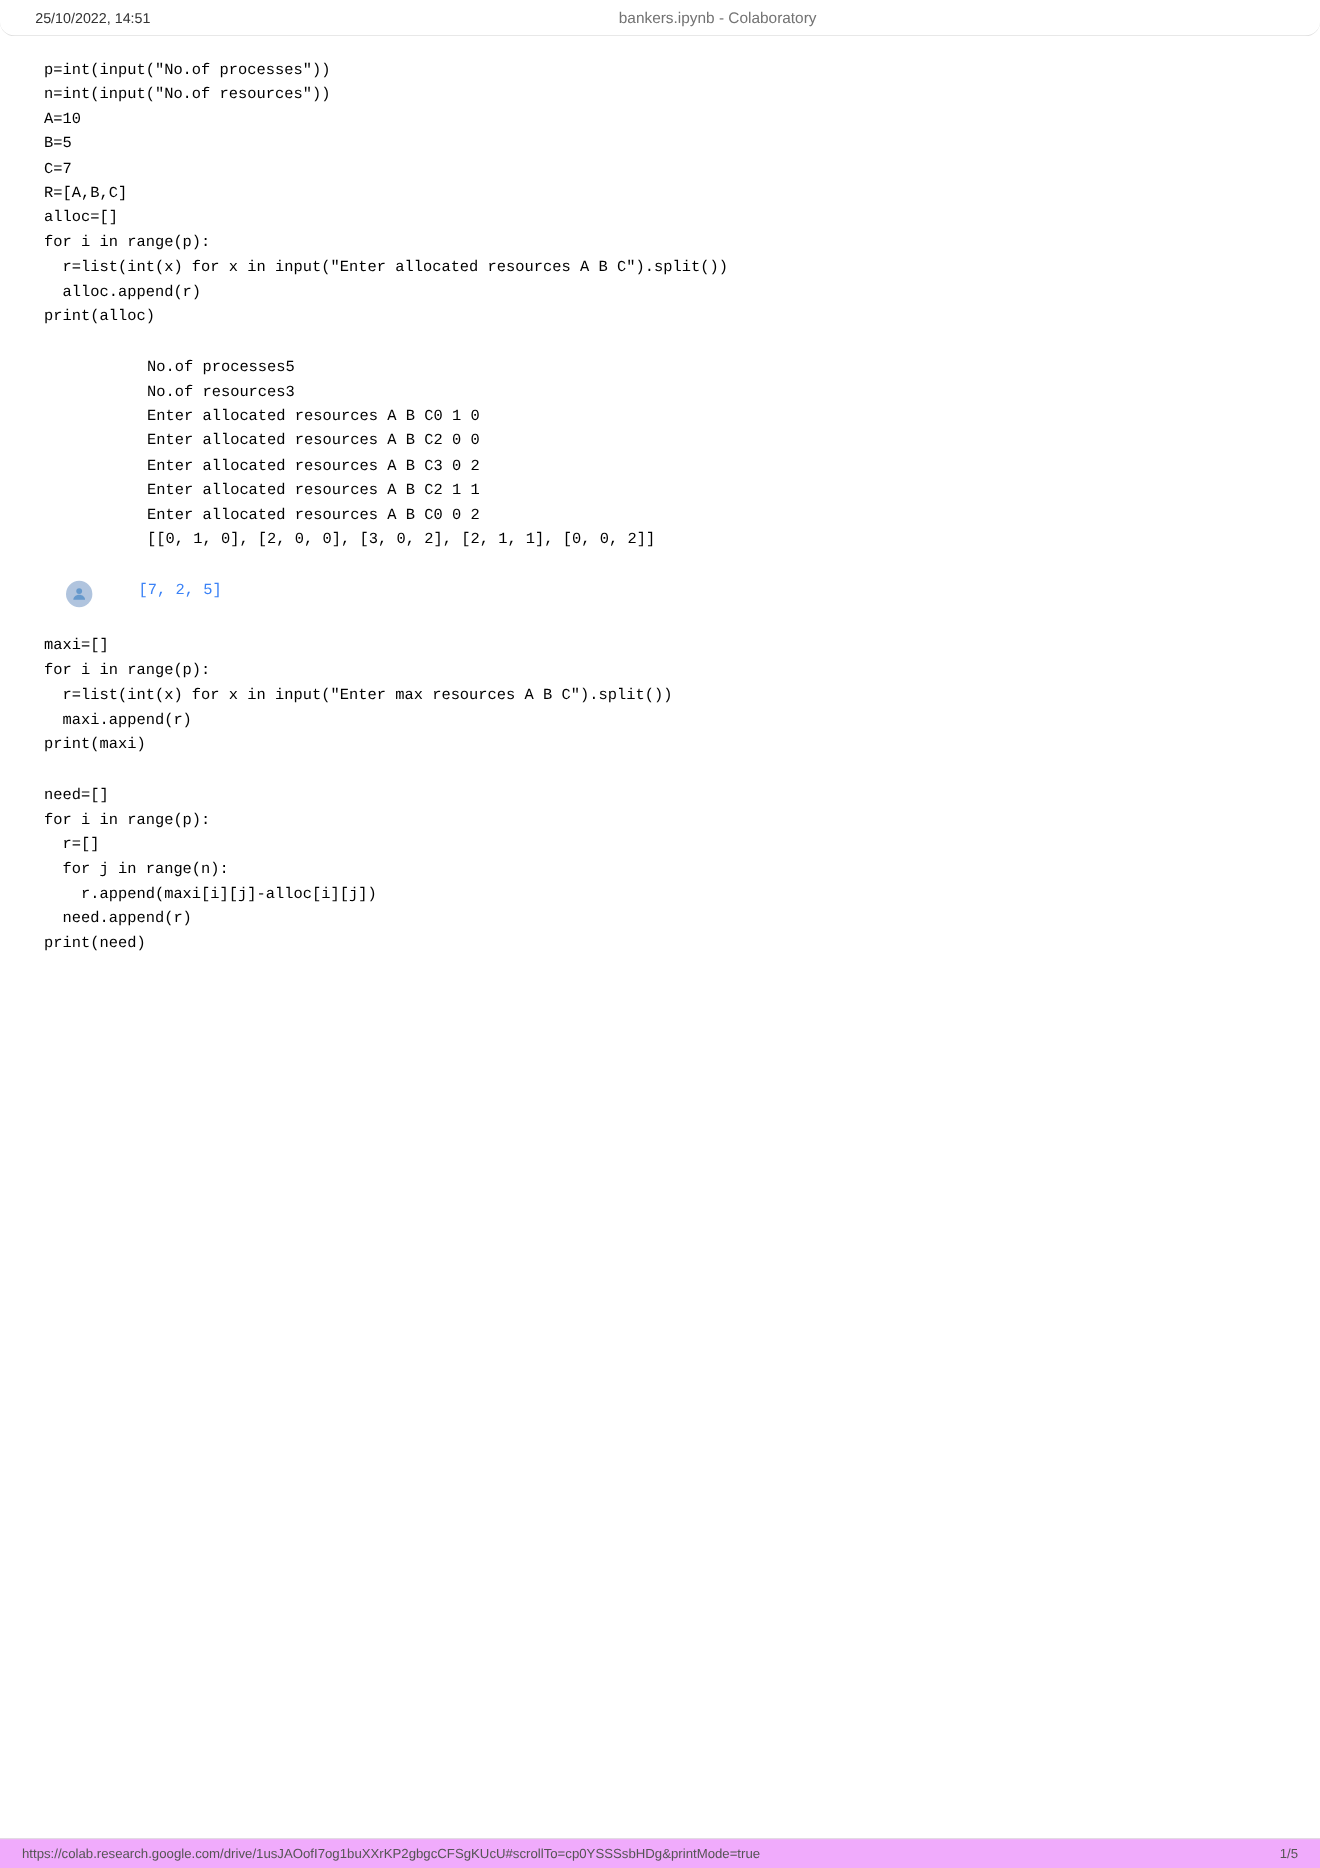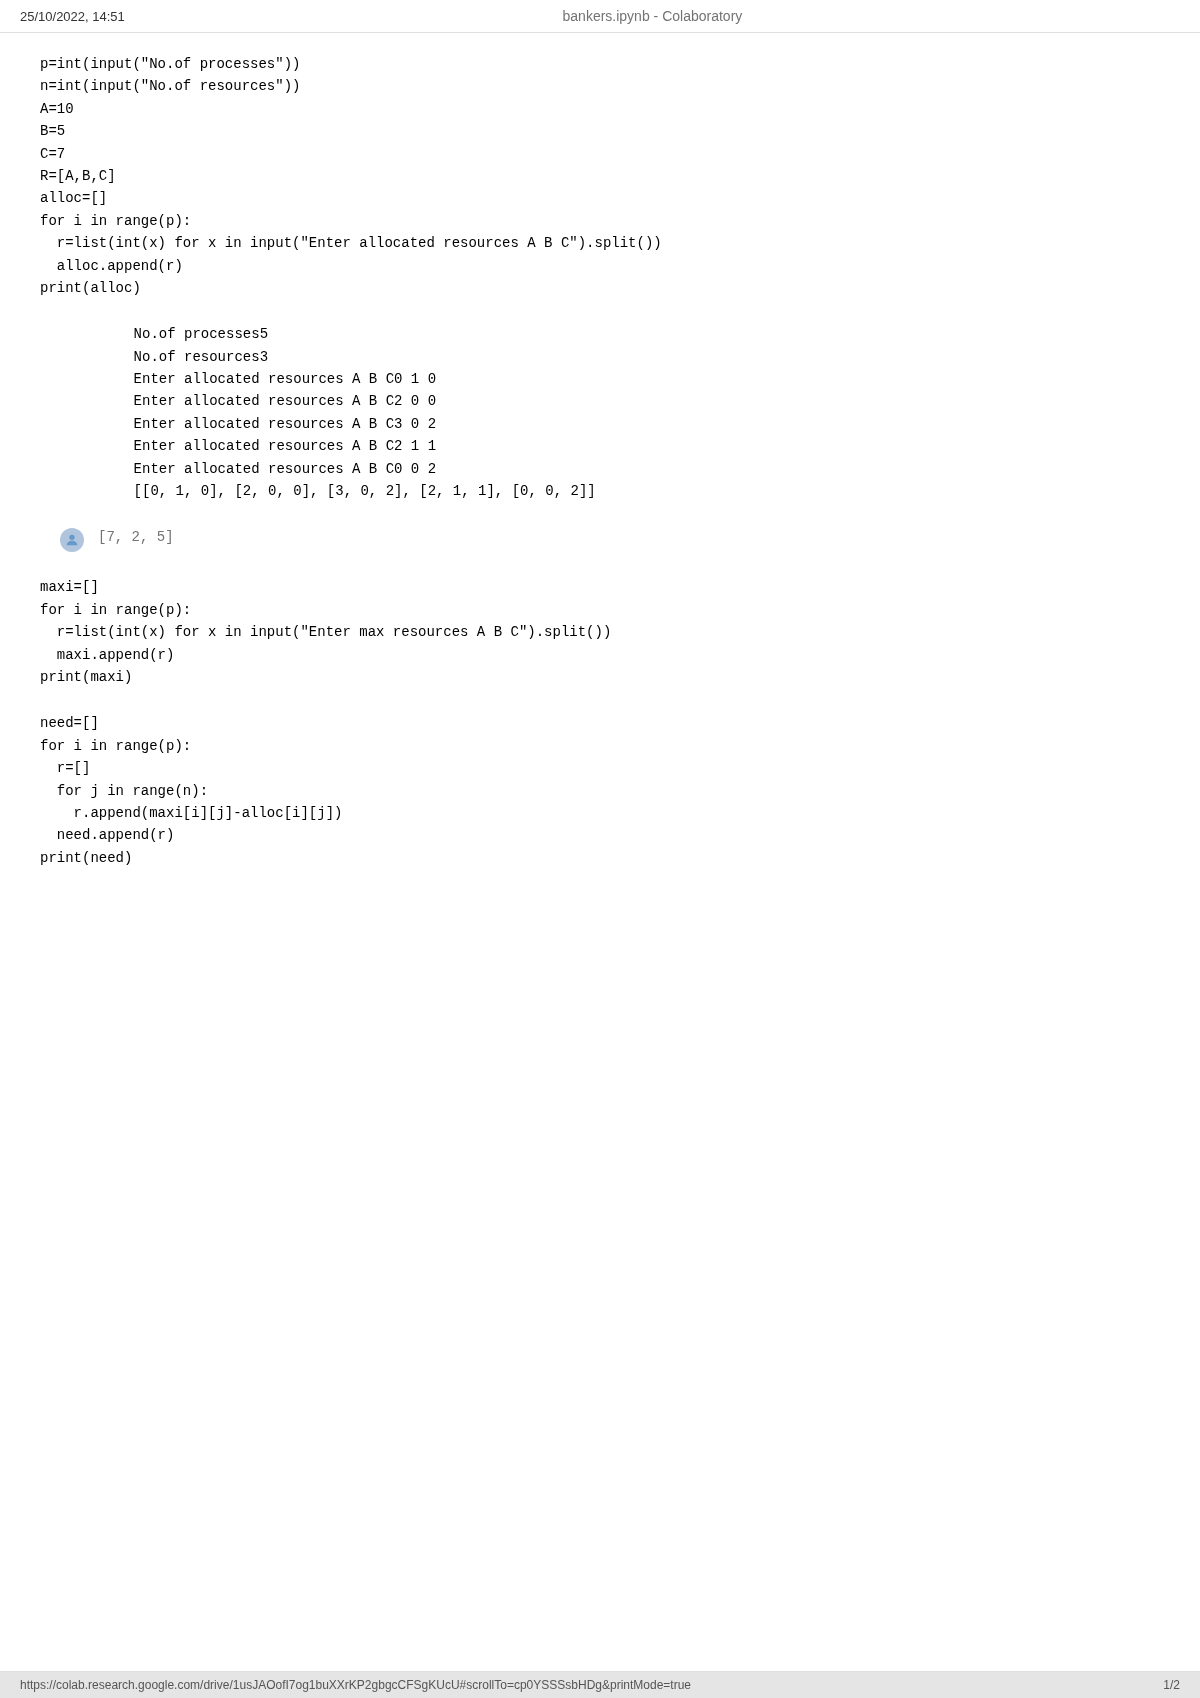--- a/index.html
+++ b/index.html
@@ -14,24 +14,25 @@
       background: #ffffff;
       color: #000000;
       width: 1200px;
       min-height: 1698px;
     }
 
     .header {
       display: flex;
       justify-content: space-between;
       align-items: center;
-      padding: 8px 20px;
+      padding: 8px 32px;
       border-bottom: 1px solid #e0e0e0;
       font-size: 13px;
       color: #333;
+      border-radius: 13px;
     }
 
     .header-left {
       font-size: 13px;
       color: #333;
     }
 
     .header-center {
       font-size: 14px;
       font-weight: normal;
@@ -88,35 +89,36 @@
 
     .user-icon svg {
       width: 16px;
       height: 16px;
     }
 
     .output-text {
       font-family: 'Courier New', Courier, monospace;
       font-size: 14px;
       line-height: 1.6;
-      color: #737373;
+      color: #3b82f6;
       white-space: pre;
+      margin-left: 28px;
     }
 
     .section {
       margin-bottom: 24px;
     }
 
     .footer {
       position: fixed;
       bottom: 0;
       left: 0;
       right: 0;
       border-top: 1px solid #e0e0e0;
-      background: #e5e5e5;
+      background: #f0abfc;
       padding: 6px 20px;
       display: flex;
       justify-content: space-between;
       font-size: 12px;
       color: #555;
     }
 
     .footer-url {
       font-size: 12px;
       color: #555;
@@ -190,14 +192,14 @@
   for j in range(n):
     r.append(maxi[i][j]-alloc[i][j])
   need.append(r)
 print(need)</div>
   </div>
 
 </div>
 
 <div class="footer">
   <span class="footer-url">https://colab.research.google.com/drive/1usJAOofI7og1buXXrKP2gbgcCFSgKUcU#scrollTo=cp0YSSSsbHDg&amp;printMode=true</span>
-  <span class="footer-page">1/2</span>
+  <span class="footer-page">1/5</span>
 </div>
 
 </body></html>

